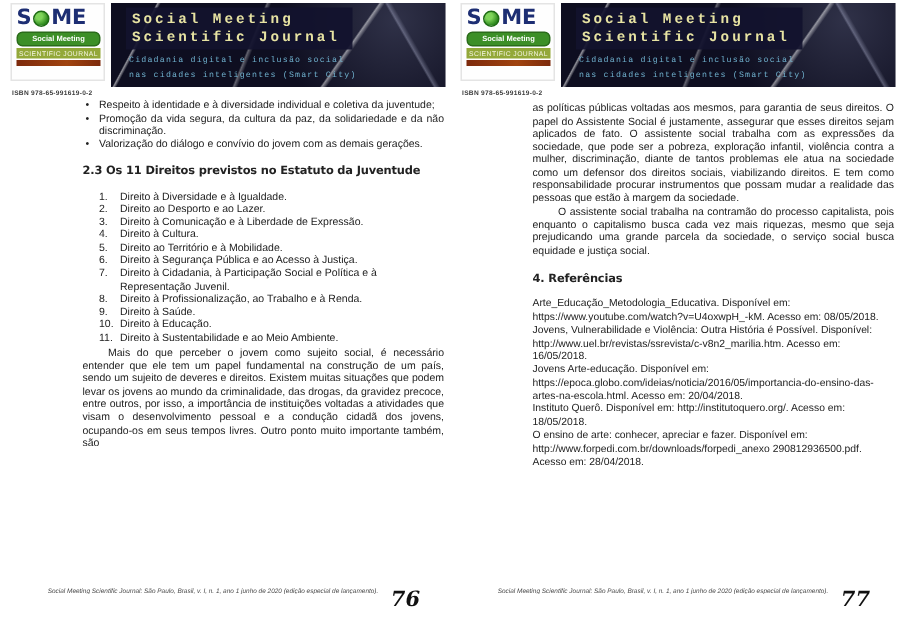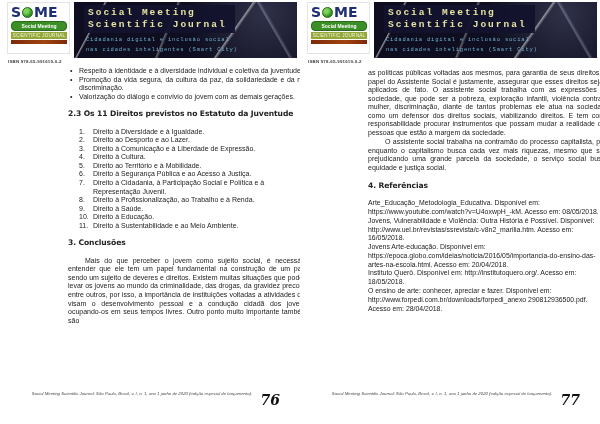--- a/index.html
+++ b/index.html
@@ -29,21 +29,21 @@
        radial-gradient(circle at 85% 20%, rgba(200,210,255,0.18), transparent 40%);
   }
   .banner-inner { position:relative; }
   .banner-title-box { display:inline-block; background:rgba(18,18,46,0.92); padding:2px 8px 2px 4px; }
   .banner-title { font-family:"Liberation Mono", monospace; font-weight:bold; white-space:pre; color:#e7e3a2; font-size:9.5px; line-height:12px; letter-spacing:2px; }
   .banner-subtitle { font-family:"Liberation Mono", monospace; white-space:pre; color:#6fb0cd; font-size:5.5px; line-height:7px; letter-spacing:0.8px; margin:3px 0 0 2px; }
 
   .isbn { position:absolute; top:59px; left:8px; font-size:4.4px; letter-spacing:0.2px; color:#3c3c3c; font-weight:bold; }
 
   
-  .body-col { position:absolute; top:67px; left:68px; width:241px; font-size:7px; line-height:8.55px; text-align:justify; color:#222; }
+  .body-col { position:absolute; top:67px; left:55px; width:241px; font-size:7px; line-height:8.55px; text-align:justify; color:#222; }
 
   .bullet-item { display:flex; }
   .bullet-mark { width:11px; flex:0 0 11px; text-align:left; padding-left:2px; }
   .bullet-text { flex:1; text-align:justify; }
 
   .sec-heading { font-weight:bold; font-size:7.6px; margin:9px 0 9px 0; text-align:left; font-family:"DejaVu Sans", sans-serif; letter-spacing:-0.1px; }
 
   .num-list { padding-left:11px; }
   .num-item { display:flex; }
   .num-mark { flex:0 0 14px; text-align:left; }
@@ -146,21 +146,20 @@
         <div class="num-item">
           <span class="num-mark">10.</span>
           <span class="num-text">Direito à Educação.</span>
         </div>
         <div class="num-item">
           <span class="num-mark">11.</span>
           <span class="num-text">Direito à Sustentabilidade e ao Meio Ambiente.</span>
         </div>
       </div>
 
-      <div class="sec-heading">3. Conclusões</div>
 
       <div class="para">Mais do que perceber o jovem como sujeito social, é necessário entender que ele tem um papel fundamental na construção de um país, sendo um sujeito de deveres e direitos. Existem muitas situações que podem levar os jovens ao mundo da criminalidade, das drogas, da gravidez precoce, entre outros, por isso, a importância de instituições voltadas a atividades que visam o desenvolvimento pessoal e a condução cidadã dos jovens, ocupando-os em seus tempos livres. Outro ponto muito importante também, são</div>
     </div>
 
     <div class="footer-text">Social Meeting Scientific Journal: São Paulo, Brasil, v. I, n. 1, ano 1 junho de 2020 (edição especial de lançamento).</div>
     <div class="page-number">76</div>
   </div>
 
   <div class="page">
     <div class="header">

